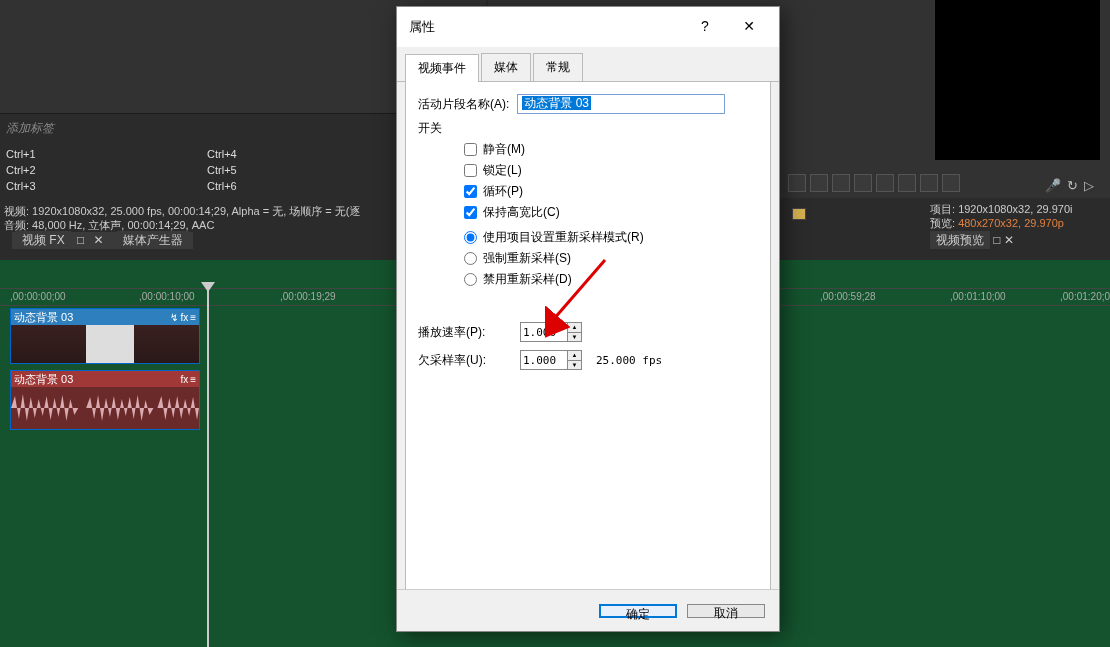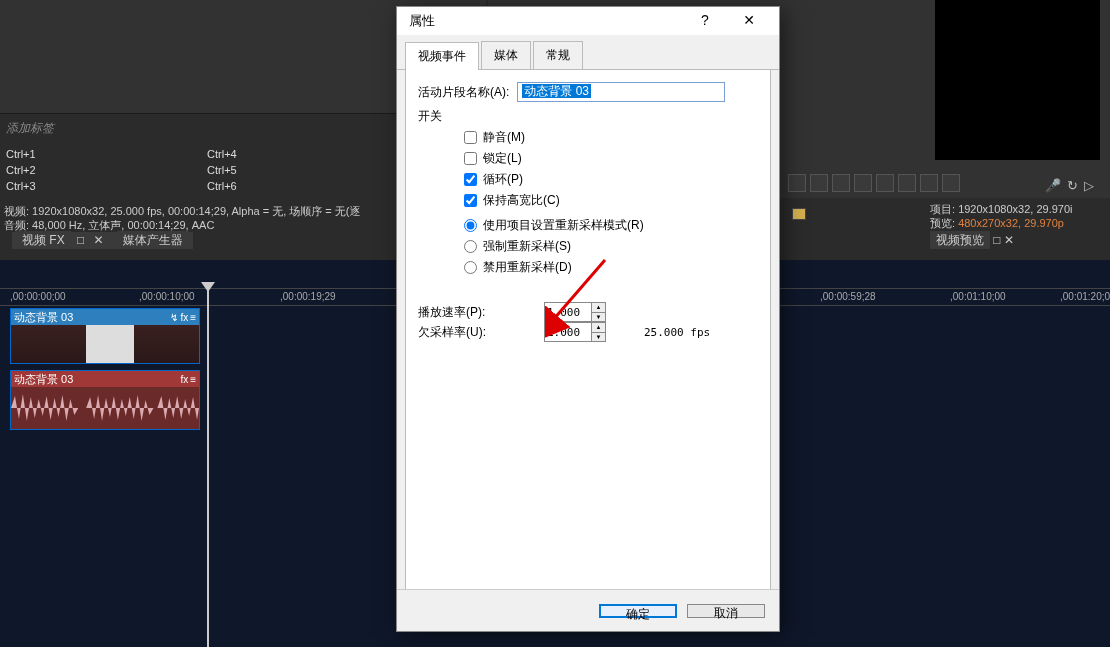--- a/index.html
+++ b/index.html
@@ -73,21 +73,21 @@
 }
 .mic-icons {
   position: absolute; right: 16px; top: 178px;
   display: flex; gap: 6px; color: #bbb; font-size: 13px;
 }
 .mic-red { color: #d44; }
 
 
 .timeline {
   position: absolute; left: 0; top: 260px; right: 0; bottom: 0;
-  background: #0f172a;
+  background: #14532d;
 }
 .time-ruler {
   position: absolute; left: 0; top: 28px; right: 0; height: 18px;
   border-top: 1px solid #444; border-bottom: 1px solid #444;
   color: #aaa; font-size: 10px;
 }
 .time-ruler span { position: absolute; top: 2px; }
 .playhead {
   position: absolute; left: 207px; top: 24px; bottom: 0;
   width: 2px; background: #ccc;
@@ -132,21 +132,21 @@
 
 .dialog {
   position: absolute; left: 396px; top: 6px;
   width: 384px; height: 626px;
   background: #f0f0f0;
   border: 1px solid #888;
   color: #000;
   box-shadow: 4px 4px 20px rgba(0,0,0,0.5);
 }
 .dlg-title {
-  height: 28px; display: flex; align-items: center; justify-content: space-between;
+  height: 40px; display: flex; align-items: center; justify-content: space-between;
   padding: 0 8px 0 12px; font-size: 13px;
   background: #fff;
 }
 .dlg-title .ctrls { display: flex; gap: 0; }
 .dlg-title .ctrl-btn { width: 44px; height: 28px; text-align: center; line-height: 26px; font-size: 14px; }
 .dlg-tabs {
   display: flex; padding: 6px 8px 0 8px; border-bottom: 1px solid #bbb;
   background: #f0f0f0; font-size: 12px;
 }
 .dlg-tab {
@@ -168,21 +168,21 @@
 }
 .sel-input .selected {
   background: #0078d7; color: #fff; padding: 0 2px;
 }
 .switch-group { margin: 4px 0 10px 18px; }
 .switch-group .item { display: flex; align-items: center; margin-bottom: 4px; font-size: 12px; padding-left: 28px; }
 .switch-group input[type=checkbox], .switch-group input[type=radio] {
   margin-right: 6px;
 }
 .rate-row {
-  display: flex; align-items: center; margin: 0 0; font-size: 12px; gap: 24px;
+  display: flex; align-items: center; margin: 8px 0; font-size: 12px;
 }
 .rate-row .lbl { width: 102px; }
 .spinbox {
   display: flex; align-items: center; width: 62px; height: 20px;
   border: 1px solid #888; background: #fff;
 }
 .spinbox input {
   width: 46px; border: none; font-family: monospace; font-size: 11px;
   padding: 0 2px; outline: none;
 }

